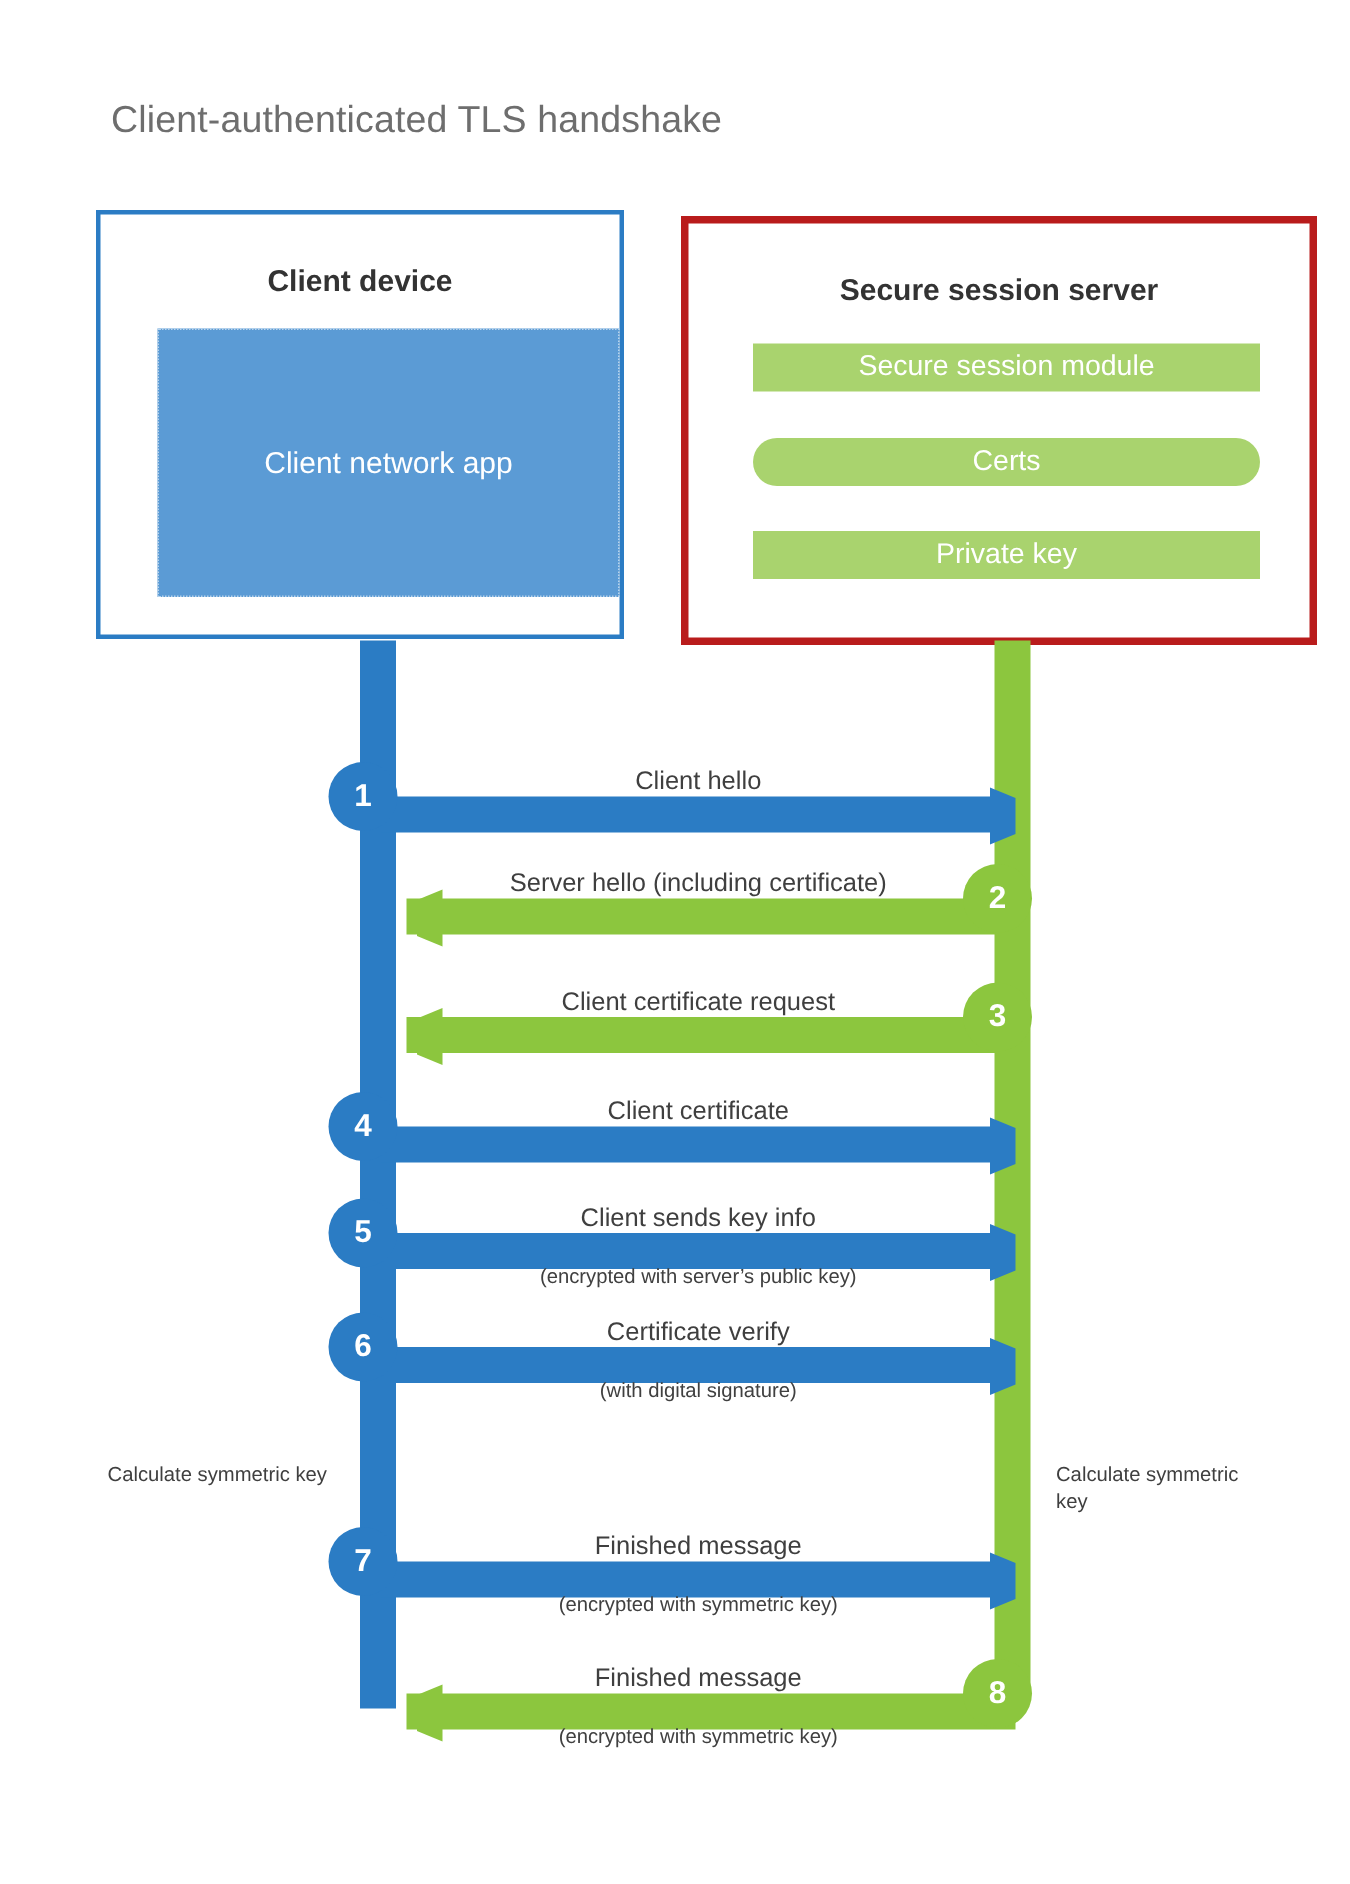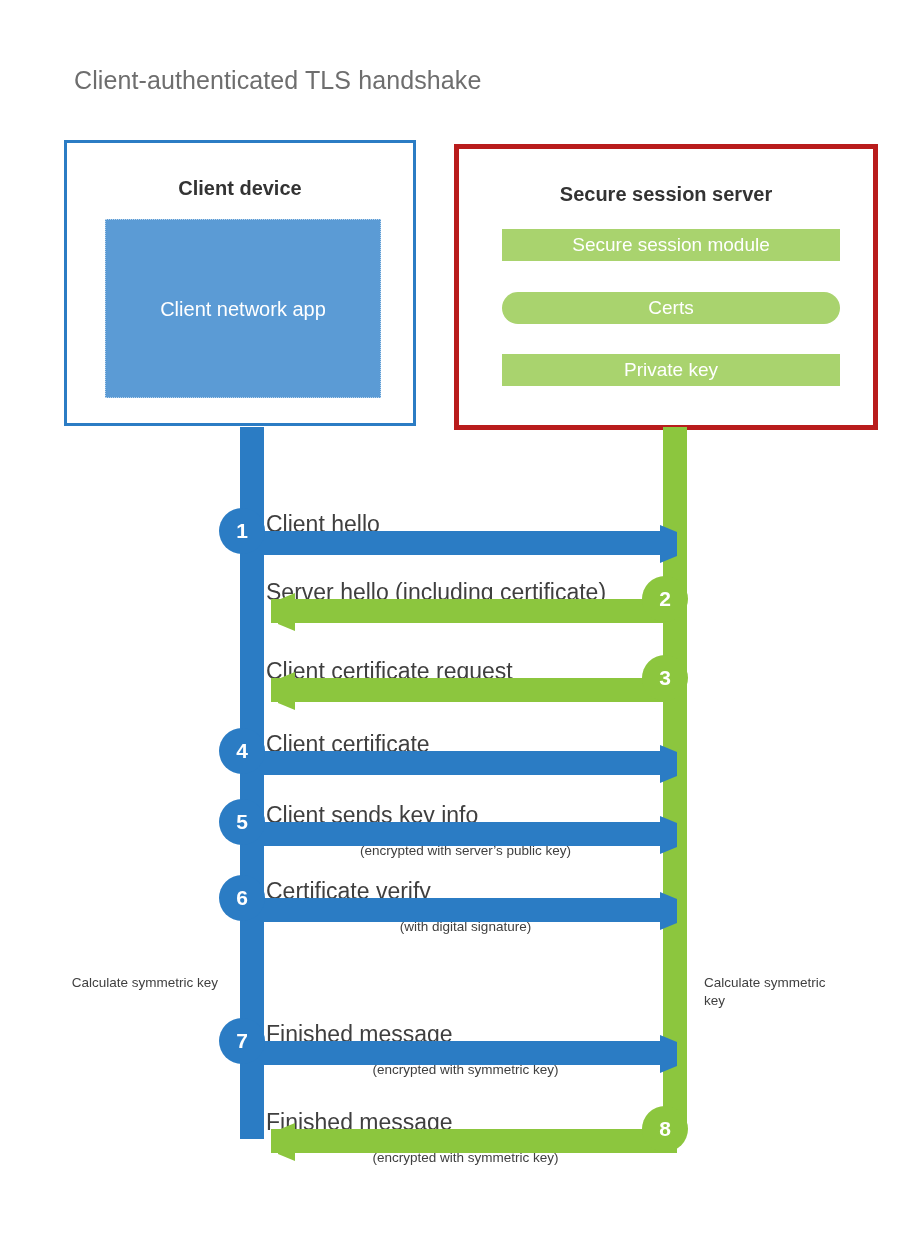--- a/index.html
+++ b/index.html
@@ -21,21 +21,21 @@
   .actor-box { position: absolute; background: #ffffff; }
   #client-box { left: 40px; top: 116px; width: 352px; height: 286px; border: 3px solid #2b7cc4; }
   #server-box { left: 430px; top: 120px; width: 424px; height: 286px; border: 5px solid #b91c1c; }
 
   .actor-title {
     position: absolute; left: 0; right: 0; top: 22px;
     text-align: center; font-size: 20px; font-weight: bold; color: #333333;
   }
 
   #client-app {
-    position: absolute; left: 38px; top: 76px; width: 276px; height: 179px;
+    position: absolute; left: 38px; top: 76px; width: 308px; height: 179px;
     background: #5b9bd5; border: 1px dotted #b9d4ec;
     display: flex; align-items: center; justify-content: center;
     color: #ffffff; font-size: 20px; line-height: 1.3; text-align: center;
   }
 
   .server-bar {
     position: absolute; left: 43px; width: 338px; height: 32px;
     background: #a9d36e;
     display: flex; align-items: center; justify-content: center;
     color: #ffffff; font-size: 19px;
@@ -56,21 +56,21 @@
     border-top: 7.5px solid transparent; border-bottom: 7.5px solid transparent; }
 
   .msg.to-server .arrow-line { background: #2b7cc4; left: 218px; width: 406px; }
   .msg.to-server .arrow-head { left: 624px; border-left: 17px solid #2b7cc4; }
 
   .msg.to-client .arrow-line { background: #8cc63e; left: 235px; width: 406px; }
   .msg.to-client .arrow-head { left: 218px; border-right: 17px solid #8cc63e; }
 
   .msg-label {
     position: absolute; left: 218px; width: 423px; top: -32px;
-    text-align: left; font-size: 23px; color: #3f3f3f; white-space: nowrap;
+    text-align: center; font-size: 17px; color: #3f3f3f; white-space: nowrap;
   }
   .msg-sub {
     position: absolute; left: 218px; width: 423px; top: 9px;
     text-align: center; font-size: 13.5px; color: #404040; white-space: nowrap;
   }
 
   
   .step-badge {
     position: absolute; width: 46px; height: 46px; border-radius: 50%;
     display: flex; align-items: center; justify-content: center;

